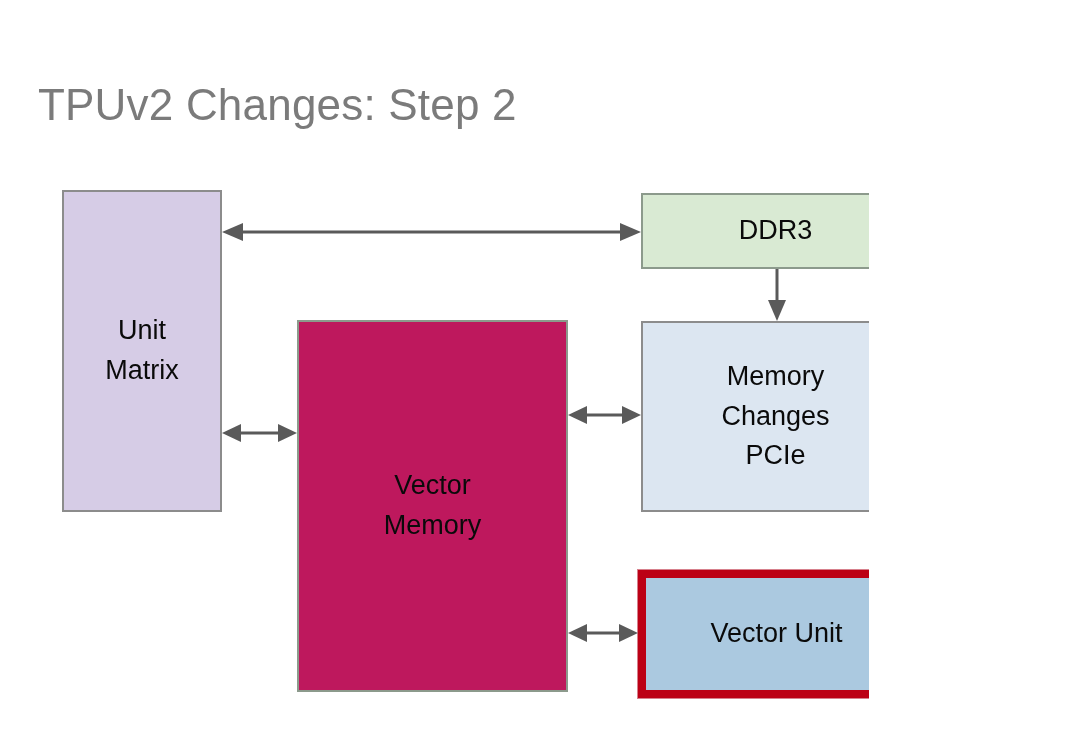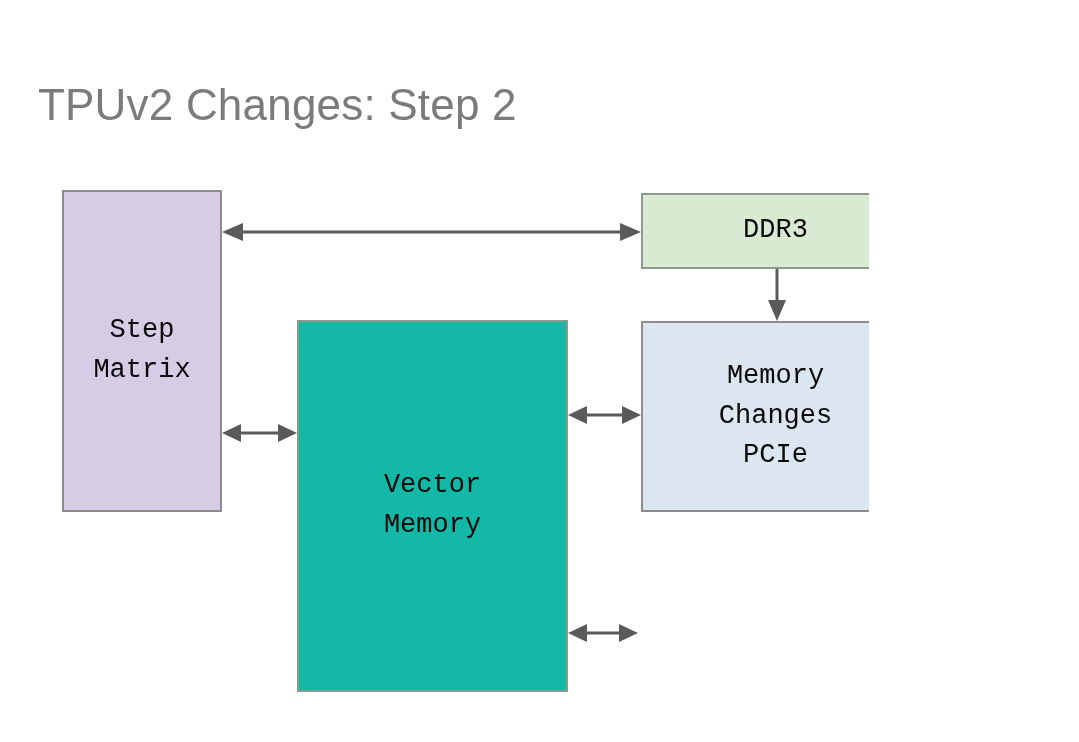--- a/index.html
+++ b/index.html
@@ -31,21 +31,21 @@
   .node {
     position: absolute;
     box-sizing: border-box;
     display: flex;
     align-items: center;
     justify-content: center;
     text-align: center;
     color: #0a0a0a;
     font-size: 27px;
     line-height: 1.48;
-    font-family: Liberation Mono, monospace;
+    font-family: Liberation Sans, sans-serif;
   }
   .node .label {
     display: block;
     width: 100%;
     padding: 0 6px;
   }
   
   #node-pcie {
     left: 62px;
     top: 190px;
@@ -53,21 +53,21 @@
     height: 322px;
     background: #d6cce6;
     border: 2px solid #8c8c8c;
   }
   
   #node-vmem {
     left: 297px;
     top: 320px;
     width: 271px;
     height: 372px;
-    background: #14b8a6;
+    background: #be185d;
     border: 2px solid #8c9a8c;
   }
   
   #node-ddr3 {
     left: 641px;
     top: 193px;
     width: 269px;
     height: 76px;
     background: #d9ead3;
     border: 2px solid #8c9a8c;
@@ -106,35 +106,38 @@
   #conn-ddr3-mmu  { left: 760px; top: 269px; }
 </style>
 </head>
 <body>
 
 <div id="slide">
 
   <div id="slide-title">TPUv2 Changes: Step 2</div>
 
   <div class="node" id="node-pcie">
-    <span class="label"><span>Step</span><br><span>Matrix</span></span>
+    <span class="label"><span>Unit</span><br><span>Matrix</span></span>
   </div>
 
   <div class="node" id="node-vmem">
     <span class="label"><span>Vector</span><br><span>Memory</span></span>
   </div>
 
   <div class="node" id="node-ddr3">
     <span class="label">DDR3</span>
   </div>
 
   <div class="node" id="node-mmu">
     <span class="label"><span>Memory</span><br><span>Changes</span><br><span>PCIe</span></span>
   </div>
 
+  <div class="node" id="node-vunit">
+    <span class="label">Vector Unit</span>
+  </div>
 
   <div class="conn" id="conn-pcie-ddr3">
     <svg width="419" height="34" viewBox="0 0 419 34">
       <line x1="18" y1="17" x2="401" y2="17" stroke="#5a5a5a" stroke-width="3"></line>
       <polygon points="0,17 21,8 21,26" fill="#5a5a5a"></polygon>
       <polygon points="419,17 398,8 398,26" fill="#5a5a5a"></polygon>
     </svg>
   </div>
 
   <div class="conn" id="conn-pcie-vmem">

